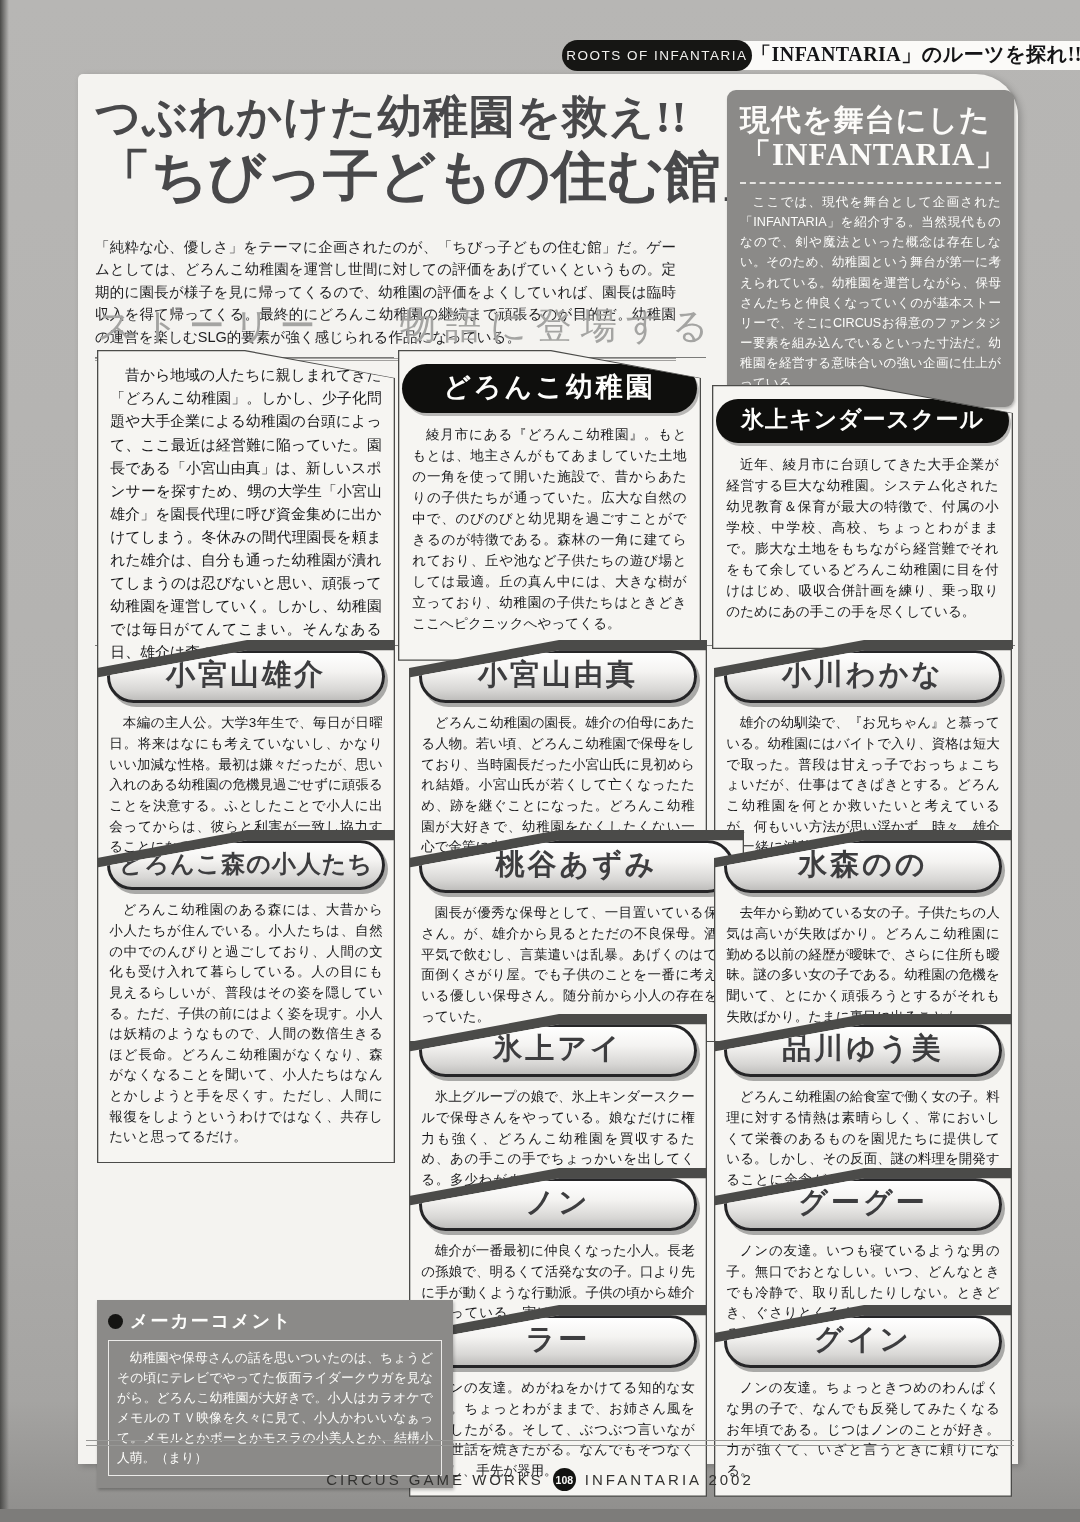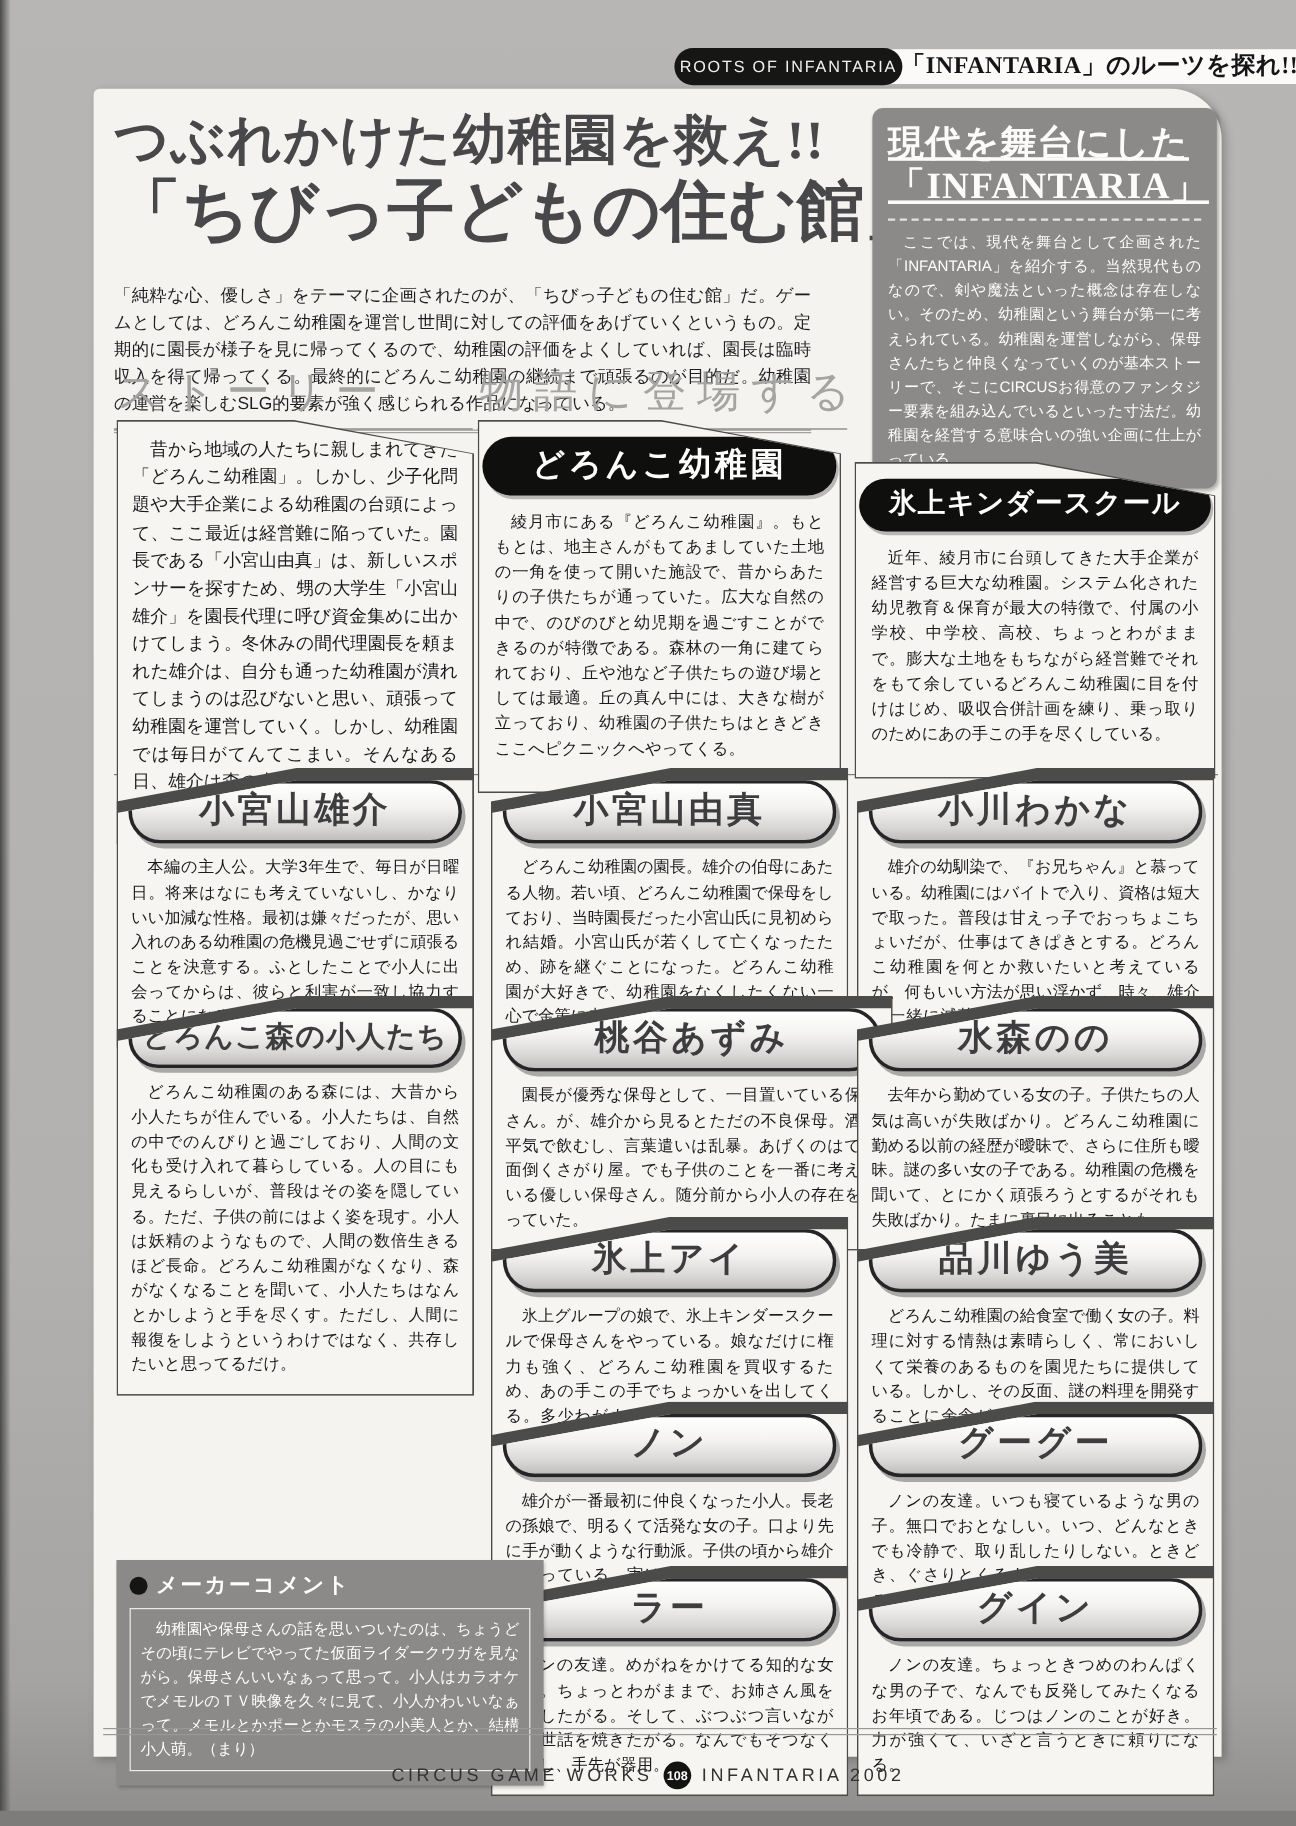--- a/index.html
+++ b/index.html
@@ -50,21 +50,21 @@
     font-size:14.5px; line-height:1.56; color:#1e1e20;
     padding-bottom:9px; border-bottom:3px double #a1a09e; text-align:justify;
   }
 
   
   .side-box {
     position:absolute; left:727px; top:90px; width:287px; box-sizing:border-box;
     background:#8b8a88; border-radius:9px; padding:12px 13px 14px;
     box-shadow:1px 2px 3px rgba(0,0,0,0.28);
   }
-  .side-title { font-family:"Liberation Serif","DejaVu Serif",serif; color:#fcfbf9; font-weight:700; font-size:30px; line-height:1.18; letter-spacing:1px;text-decoration:underline; }
+  .side-title { font-family:"Liberation Serif","DejaVu Serif",serif; color:#fcfbf9; font-weight:700; font-size:30px; line-height:1.18; letter-spacing:1px; }
   .side-title.l2 { font-size:31px; }
   .side-dash { border:none; border-top:2px dashed #e4e3e1; margin:8px 0 8px; }
   .side-body { color:#fdfdfb; font-size:12.6px; line-height:1.6; text-indent:1em; margin:0; text-align:justify; }
 
   
   .sec-h {
     position:absolute; color:#a4a4a2; font-size:36px; font-weight:400;
     letter-spacing:9px; padding:0 0 6px 2px; border-bottom:1px solid #7b7b79;
     box-sizing:border-box; white-space:nowrap; overflow:hidden;
   }
@@ -272,21 +272,21 @@
       <div class="char-pill">ラー</div>
       <p class="char-desc">ノンの友達。めがねをかけてる知的な女の子。ちょっとわがままで、お姉さん風を吹かしたがる。そして、ぶつぶつ言いながらも世話を焼きたがる。なんでもそつなくこなし、手先が器用。</p>
     </div>
   </div>
 
   <div class="maker">
     <div class="maker-h">
       <span class="maker-bullet"></span>
       <span>メーカーコメント</span>
     </div>
-    <p class="maker-body">幼稚園や保母さんの話を思いついたのは、ちょうどその頃にテレビでやってた仮面ライダークウガを見ながら。保母さんいいなぁって思って。小人はカラオケでメモルのＴＶ映像を久々に見て、小人かわいいなぁって。メモルとかポーとかモスラの小美人とか、結構小人萌。（まり）</p>
+    <p class="maker-body">幼稚園や保母さんの話を思いついたのは、ちょうどその頃にテレビでやってた仮面ライダークウガを見ながら。どろんこ幼稚園が大好きで。小人はカラオケでメモルのＴＶ映像を久々に見て、小人かわいいなぁって。メモルとかポーとかモスラの小美人とか、結構小人萌。（まり）</p>
   </div>
 
   <div class="bottom-rule"></div>
   <div class="footer">
     <span>CIRCUS GAME WORKS</span>
     <span class="page-badge">108</span>
     <span>INFANTARIA 2002</span>
   </div>
   <div class="bottom-strip"></div>
 </div>

